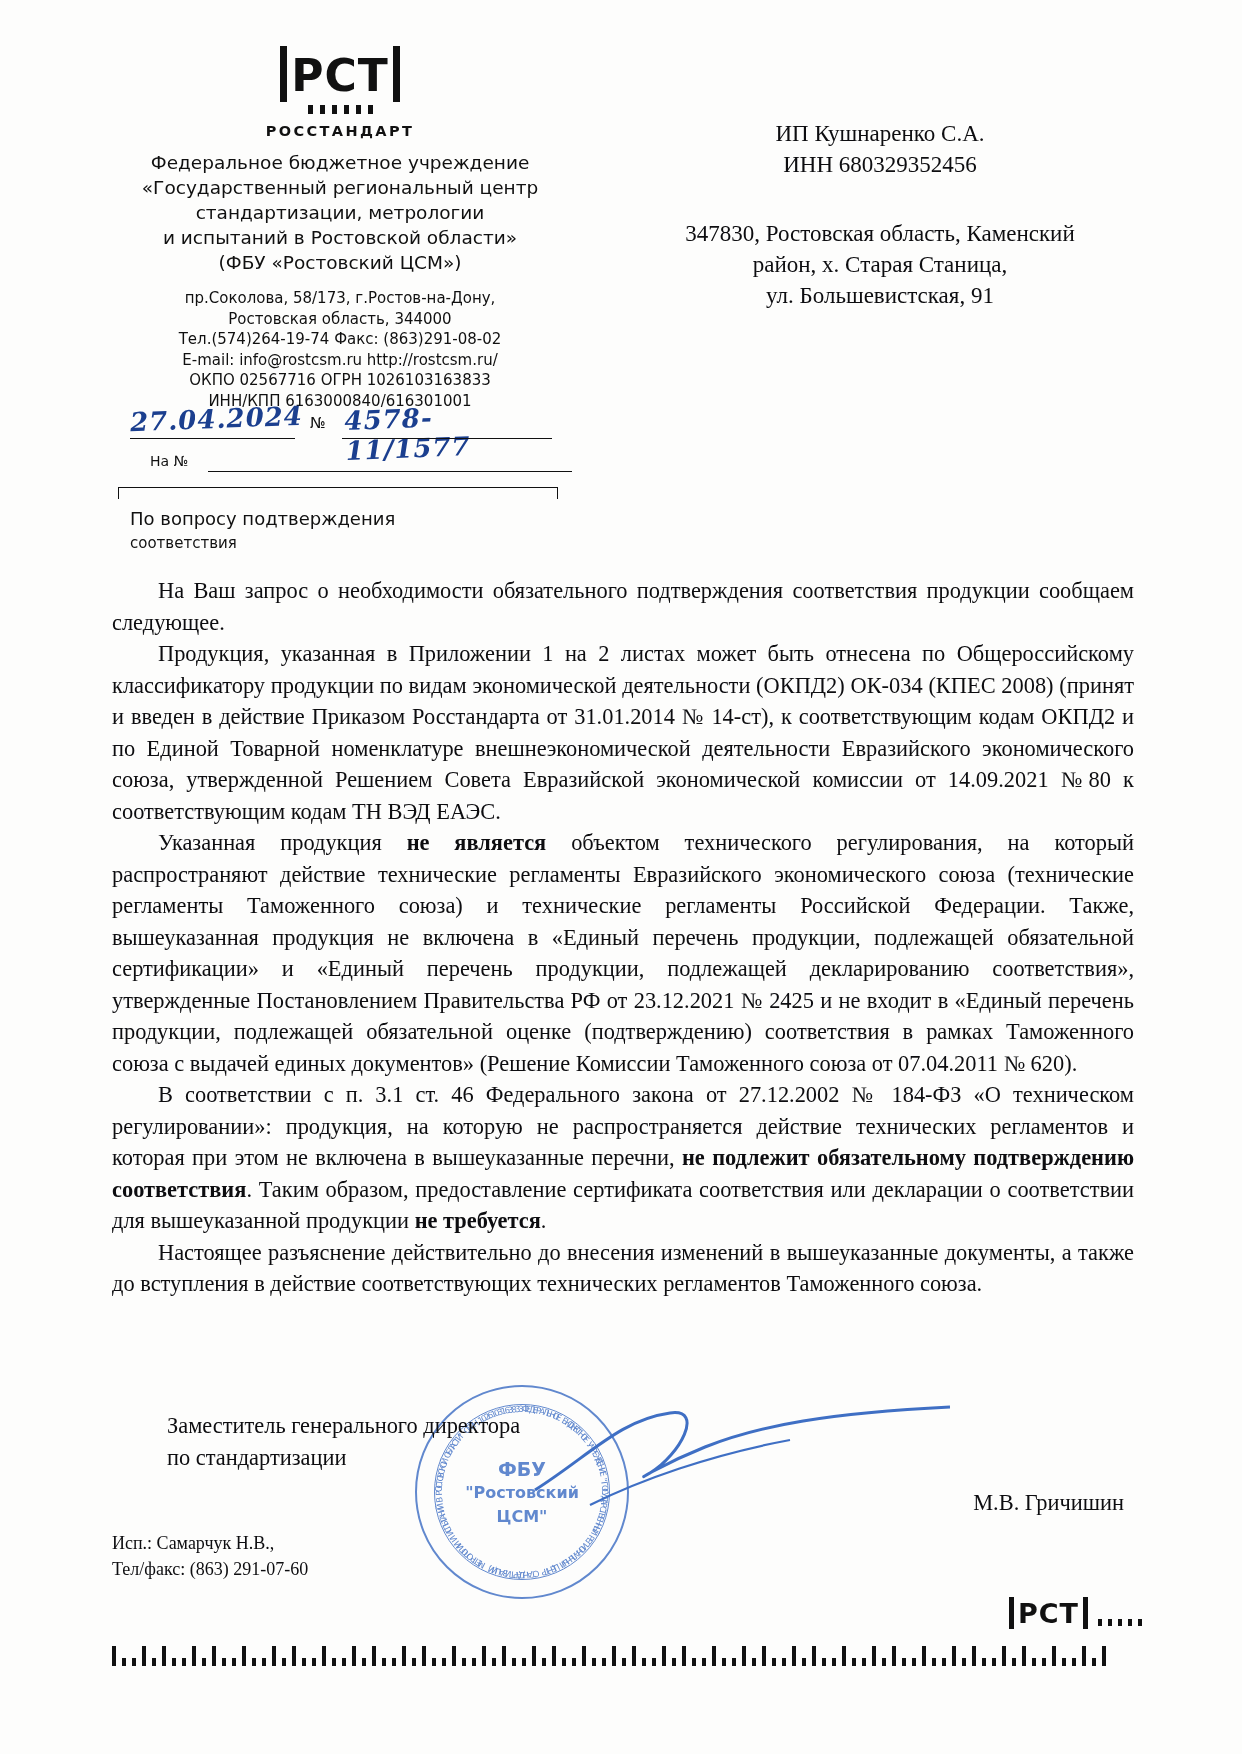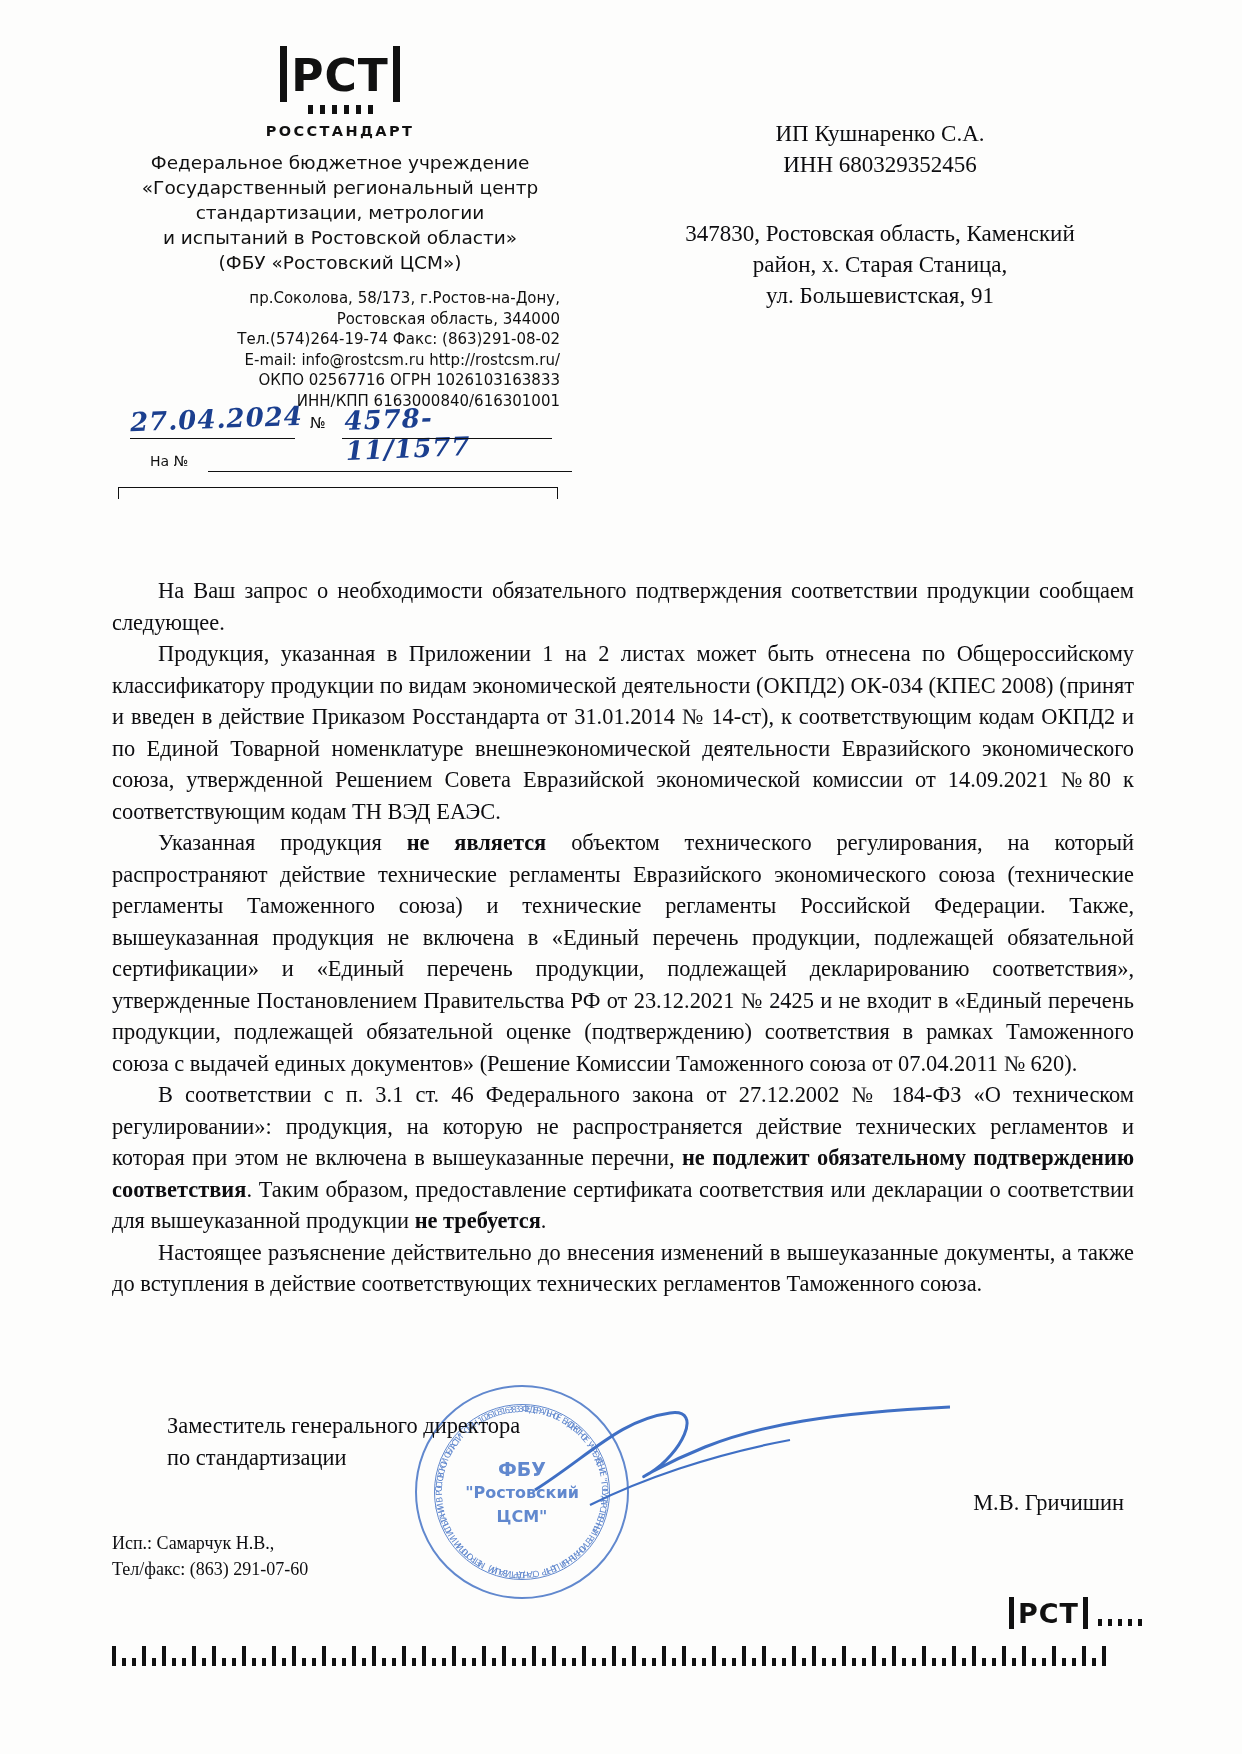--- a/index.html
+++ b/index.html
@@ -74,21 +74,20 @@
     line-height: 25px;
     margin-top: 11px;
     color: #101010;
   }
   .org-contacts {
     font-family: "DejaVu Sans", sans-serif;
     font-size: 15px;
     line-height: 20.5px;
     margin-top: 13px;
     color: #101010;
-    text-align: right;
   }
 
   
   .reg-line {
     position: absolute;
     left: 130px;
     top: 408px;
     width: 420px;
     height: 34px;
   }
@@ -402,34 +401,38 @@
     <span class="rule-1"></span>
     <span class="rule-2"></span>
   </div>
   <div class="na-line">
     <span class="na-label">На №</span>
     <span class="rule-3"></span>
   </div>
 
   <div class="subject">
     <div class="bracket-top"></div>
+    <div class="subject-text">
+      <div>По вопросу подтверждения</div>
+      <div class="small">соответствия</div>
+    </div>
   </div>
 
   <div class="addressee">
     <div>ИП Кушнаренко С.А.</div>
     <div>ИНН 680329352456</div>
     <div class="blk2">
       <div>347830, Ростовская область, Каменский</div>
       <div>район, х. Старая Станица,</div>
       <div>ул. Большевистская, 91</div>
     </div>
   </div>
 
   <div class="body-text">
-    <p>На Ваш запрос о необходимости обязательного подтверждения соответствии продукции сообщаем следующее.</p>
+    <p>На Ваш запрос о необходимости обязательного подтверждения соответствия продукции сообщаем следующее.</p>
     <p>Продукция, указанная в Приложении 1 на 2 листах может быть отнесена по Общероссийскому классификатору продукции по видам экономической деятельности (ОКПД2) ОК-034 (КПЕС 2008) (принят и введен в действие Приказом Росстандарта от 31.01.2014 № 14-ст), к соответствующим кодам ОКПД2 и по Единой Товарной номенклатуре внешнеэкономической деятельности Евразийского экономического союза, утвержденной Решением Совета Евразийской экономической комиссии от 14.09.2021 №80 к соответствующим кодам ТН ВЭД ЕАЭС.</p>
     <p><span>Указанная продукция </span><b>не является</b><span> объектом технического регулирования, на который распространяют действие технические регламенты Евразийского экономического союза (технические регламенты Таможенного союза)  и технические регламенты Российской Федерации. Также, вышеуказанная продукция не включена в «Единый перечень продукции, подлежащей обязательной сертификации» и «Единый перечень продукции, подлежащей декларированию соответствия», утвержденные Постановлением Правительства РФ от 23.12.2021 № 2425 и не входит в «Единый перечень продукции, подлежащей обязательной оценке (подтверждению) соответствия в рамках Таможенного союза с выдачей единых документов» (Решение Комиссии Таможенного союза от 07.04.2011 № 620).</span></p>
     <p><span>В соответствии с п. 3.1 ст. 46 Федерального закона от 27.12.2002 № 184-ФЗ «О техническом регулировании»: продукция, на которую не распространяется действие технических регламентов и которая при этом не включена в вышеуказанные перечни, </span><b>не подлежит обязательному подтверждению соответствия</b><span>. Таким образом, предоставление сертификата соответствия или декларации о соответствии для вышеуказанной продукции </span><b>не требуется</b><span>.</span></p>
     <p>Настоящее разъяснение действительно до внесения изменений в вышеуказанные документы, а также до вступления в действие соответствующих технических регламентов Таможенного союза.</p>
   </div>
 
   <div class="stamp">
     <div class="stamp-ring-text" id="stampRing">
         <span style="transform: rotate(-90deg) translate(88px, 0px) rotate(90deg);">Ф</span>
         <span style="transform: rotate(-87.5676deg) translate(88px, 0px) rotate(90deg);">Е</span>

